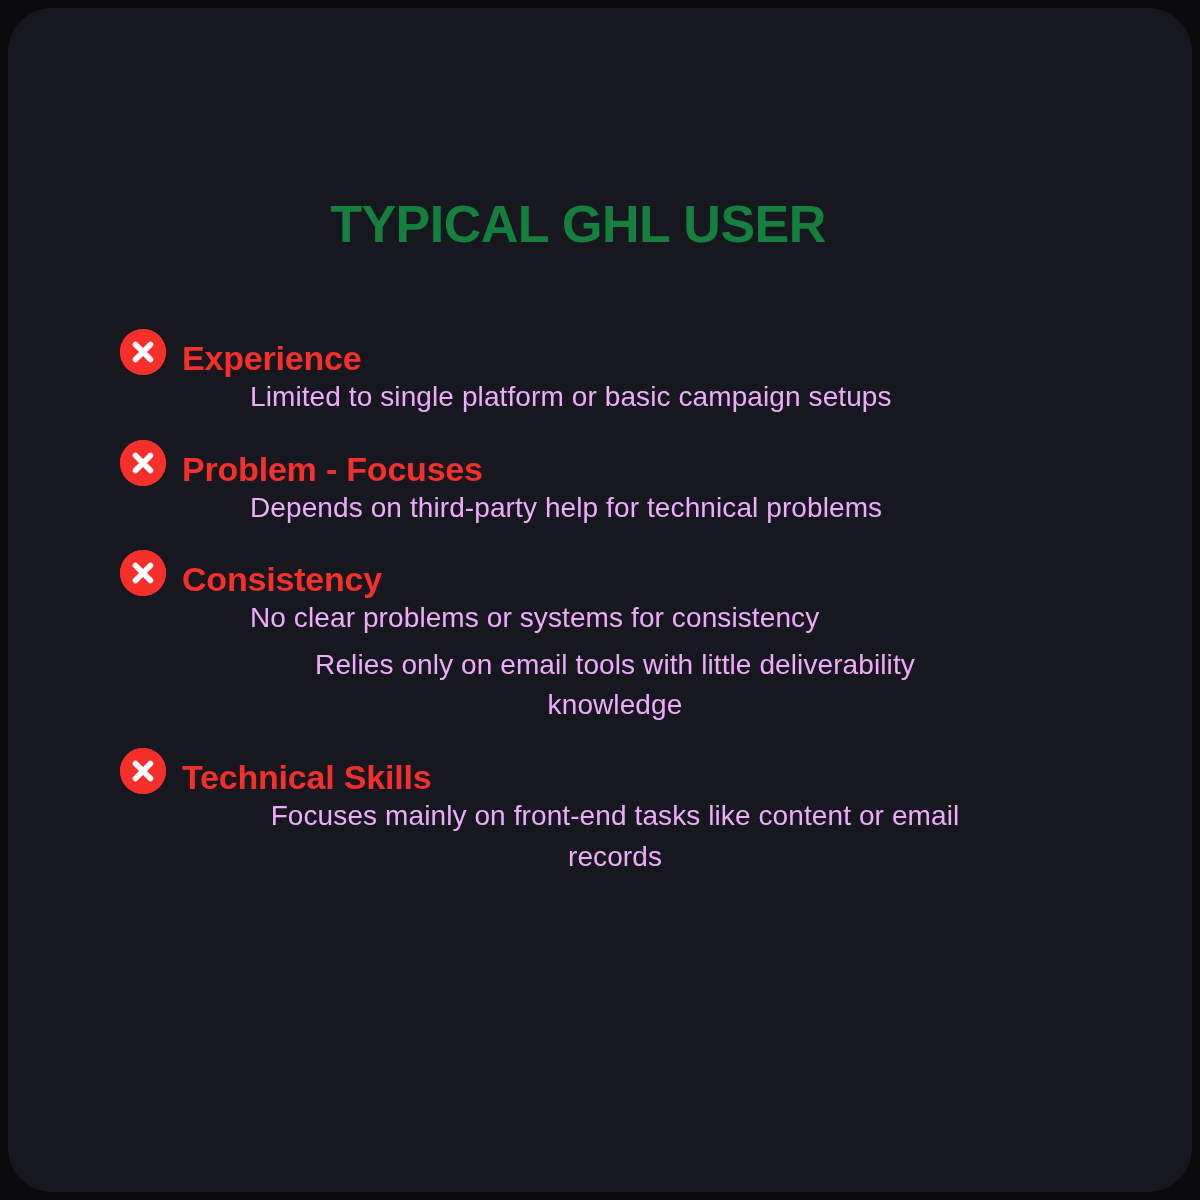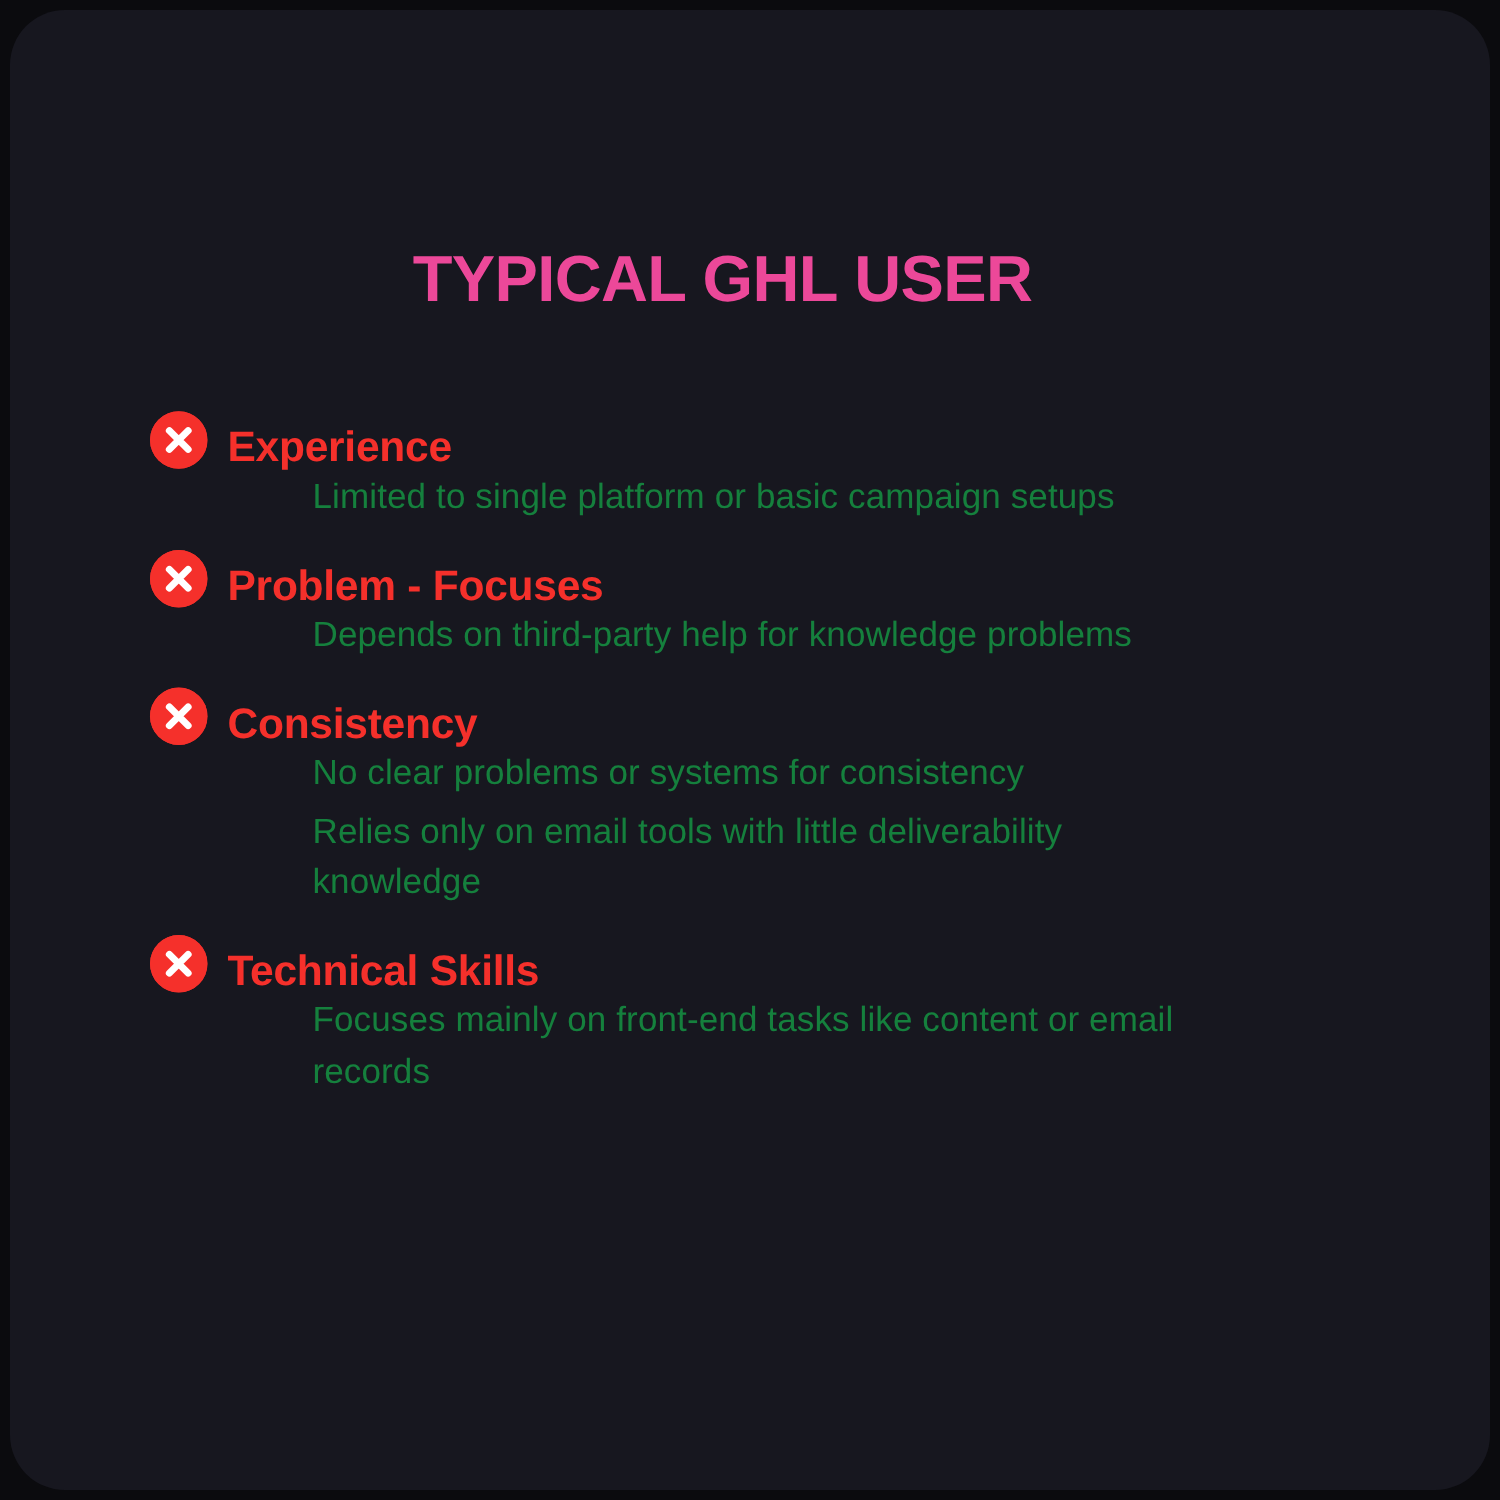--- a/index.html
+++ b/index.html
@@ -29,21 +29,21 @@
 
   .title {
     position: absolute;
     left: 0;
     top: 186px;
     width: 1140px;
     text-align: center;
     font-size: 52px;
     font-weight: 700;
     letter-spacing: -0.5px;
-    color: #ec4899;
+    color: #15803d;
     font-family: "Liberation Sans", sans-serif;
     white-space: nowrap;
   }
 
   .list {
     position: absolute;
     left: 112px;
     top: 305px;
     width: 960px;
   }
@@ -79,27 +79,27 @@
     letter-spacing: -0.2px;
     line-height: 1;
     white-space: nowrap;
   }
 
   .item-desc {
     margin-left: 130px;
     margin-top: 2px;
     font-size: 28px;
     font-weight: 400;
-    color: #15803d;
+    color: #f0abfc;
     line-height: 1.45;
     max-width: 720px;
     letter-spacing: 0.1px;
   }
 
-  .item-desc.wide { max-width: 730px; }
+  .item-desc.wide { max-width: 730px; text-align: center; }
 </style>
 </head>
 <body>
 
 <div class="card">
 
   <div class="title">TYPICAL GHL USER</div>
 
   <div class="list">
 
@@ -119,21 +119,21 @@
     <div class="item">
       <div class="item-head">
         <span class="x-icon">
           <svg width="46" height="46" viewBox="0 0 46 46" aria-hidden="true">
             <circle cx="23" cy="23" r="23" fill="#f5302b"></circle>
             <path d="M15.5 15.5 L30.5 30.5 M30.5 15.5 L15.5 30.5" stroke="#ffffff" stroke-width="5.6" stroke-linecap="round"></path>
           </svg>
         </span>
         <span class="item-title">Problem - Focuses</span>
       </div>
-      <div class="item-desc">Depends on third-party help for knowledge problems</div>
+      <div class="item-desc">Depends on third-party help for technical problems</div>
     </div>
 
     <div class="item">
       <div class="item-head">
         <span class="x-icon">
           <svg width="46" height="46" viewBox="0 0 46 46" aria-hidden="true">
             <circle cx="23" cy="23" r="23" fill="#f5302b"></circle>
             <path d="M15.5 15.5 L30.5 30.5 M30.5 15.5 L15.5 30.5" stroke="#ffffff" stroke-width="5.6" stroke-linecap="round"></path>
           </svg>
         </span>

